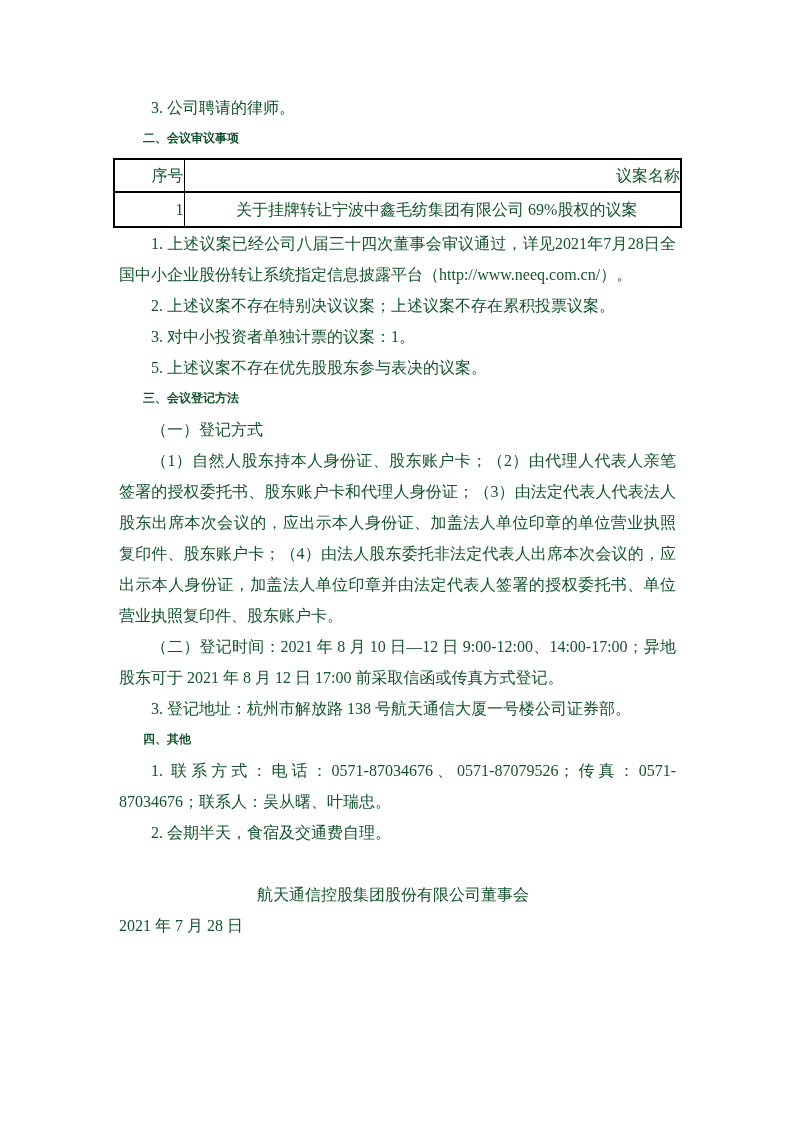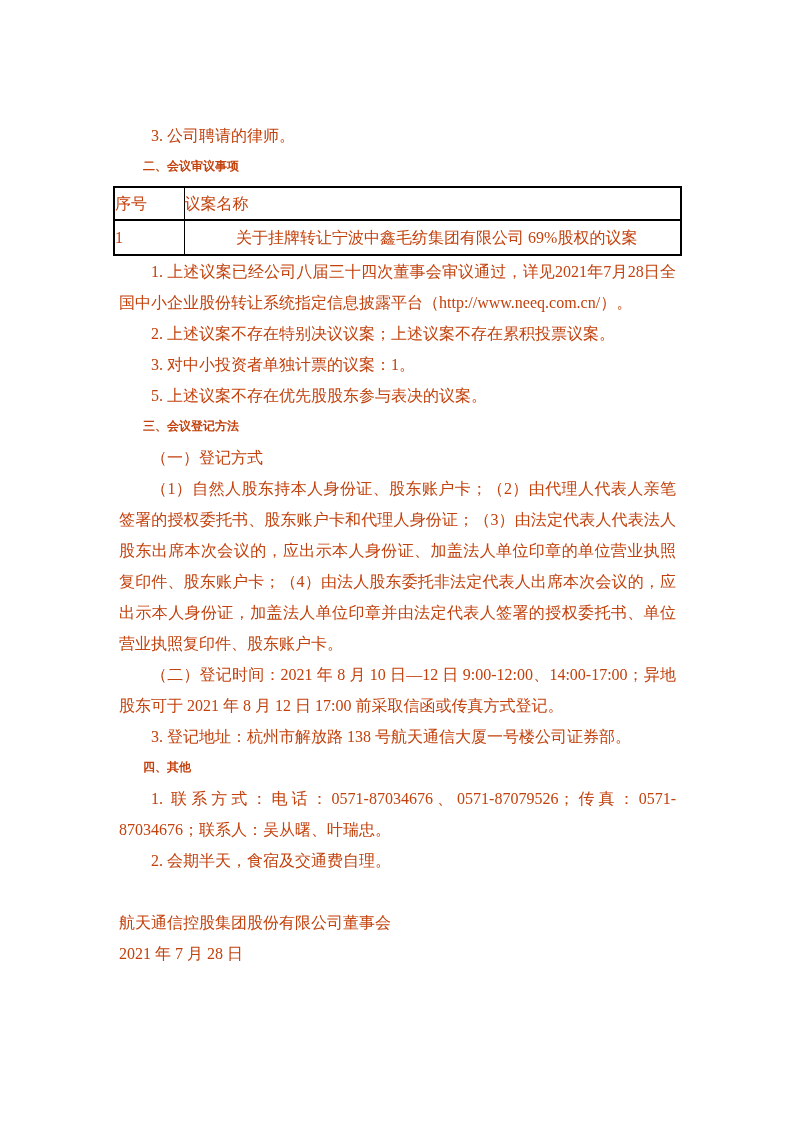--- a/index.html
+++ b/index.html
@@ -8,26 +8,25 @@
     width: 793px;
     height: 1122px;
     background: #ffffff;
     overflow: hidden;
   }
   .content {
     position: absolute;
     left: 119px;
     top: 92px;
     width: 557px;
-    color: #c2410c;
+    color: #14532d;
     font-family: "Liberation Serif", "DejaVu Serif", serif;
     font-size: 16px;
     line-height: 31px;
     text-align: justify;
-    margin-top: 28px;
   }
   .content p {
     margin: 0;
     text-indent: 2em;
   }
   .content h2 {
     margin: 0;
     text-indent: 2em;
     font-size: 12px;
     font-weight: bold;
@@ -38,37 +37,37 @@
     table-layout: fixed;
     width: 569px;
     margin: 4px 0 0 -6px;
     border: 2px solid #000000;
   }
   table.proposal th, table.proposal td {
     border: 1px solid #000000;
     font-weight: normal;
     font-size: 16px;
     padding: 0;
-    text-align: left;
+    text-align: right;
     vertical-align: middle;
     text-indent: 0;
   }
   table.proposal thead th {
     border-bottom: 2px solid #000000;
     height: 28px;
   }
   table.proposal tbody td { height: 33px; }
   table.proposal col.c-no { width: 70px; }
   table.proposal td.name-cell {
     text-align: center;
     padding-left: 9px;
   }
   .signature { margin-top: 31px; }
   .sig-company {
-    text-align: left;
+    text-align: center;
     padding-right: 9px;
   }
   .sig-date {
     padding-right: 63px;
   }
 </style>
 </head>
 <body>
 
 <div class="page">

